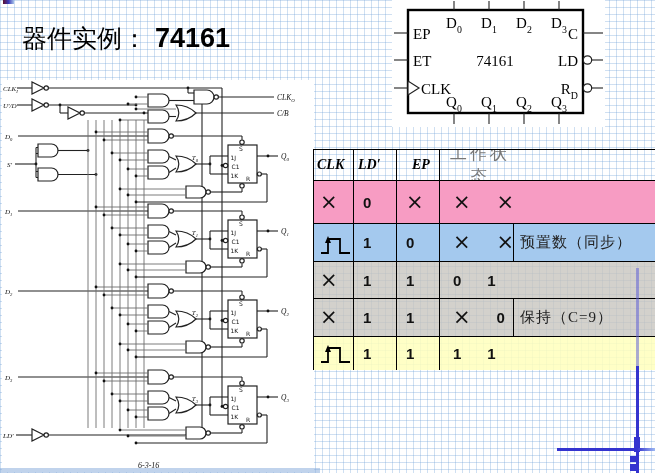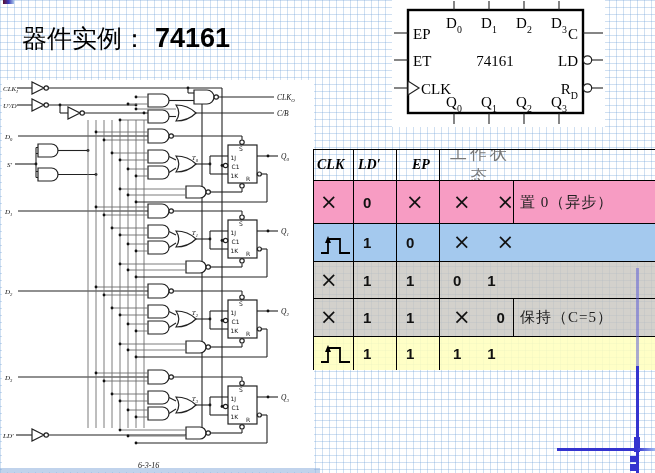--- a/index.html
+++ b/index.html
@@ -427,41 +427,41 @@
         <div class="cell-v">
           <span class="val">0</span>
         </div>
         <div class="cell-v">
           <span class="x">×</span>
         </div>
         <div class="cell-pair">
           <span class="x">×</span>
           <span class="x">×</span>
         </div>
-        <div class="cell-status">
-          <span class="status">置 0（异步）</span>
-        </div>
       </div>
       <div class="t-row" style="height: 37px; background: rgb(164, 201, 238);">
         <div class="cell-clk">
           <span class="pulse-wrap"><svg width="32" height="24" viewBox="0 0 32 24">
               <path d="M1,20 H8 V6 H20 V20 H30" fill="none" stroke="#000" stroke-width="1.8"></path>
               <polygon points="5,10 8,3 11,10" fill="#000"></polygon>
             </svg></span>
         </div>
         <div class="cell-v">
           <span class="val">1</span>
         </div>
         <div class="cell-v">
           <span class="val">0</span>
         </div>
         <div class="cell-pair">
           <span class="x">×</span>
           <span class="x">×</span>
         </div>
+        <div class="cell-status">
+          <span class="status">预置数（同步）</span>
+        </div>
       </div>
       <div class="t-row" style="height: 36px; background: rgba(199, 196, 190, 0.78);">
         <div class="cell-clk">
           <span class="x">×</span>
         </div>
         <div class="cell-v">
           <span class="val">1</span>
         </div>
         <div class="cell-v">
           <span class="val">1</span>
@@ -479,21 +479,21 @@
           <span class="val">1</span>
         </div>
         <div class="cell-v">
           <span class="val">1</span>
         </div>
         <div class="cell-pair">
           <span class="x">×</span>
           <span class="val">0</span>
         </div>
         <div class="cell-status">
-          <span class="status">保持（C=5）</span>
+          <span class="status">保持（C=9）</span>
         </div>
       </div>
       <div class="t-row" style="height: 33px; background: rgba(255, 255, 188, 0.85);">
         <div class="cell-clk">
           <span class="pulse-wrap"><svg width="32" height="24" viewBox="0 0 32 24">
               <path d="M1,20 H8 V6 H20 V20 H30" fill="none" stroke="#000" stroke-width="1.8"></path>
               <polygon points="5,10 8,3 11,10" fill="#000"></polygon>
             </svg></span>
         </div>
         <div class="cell-v">

